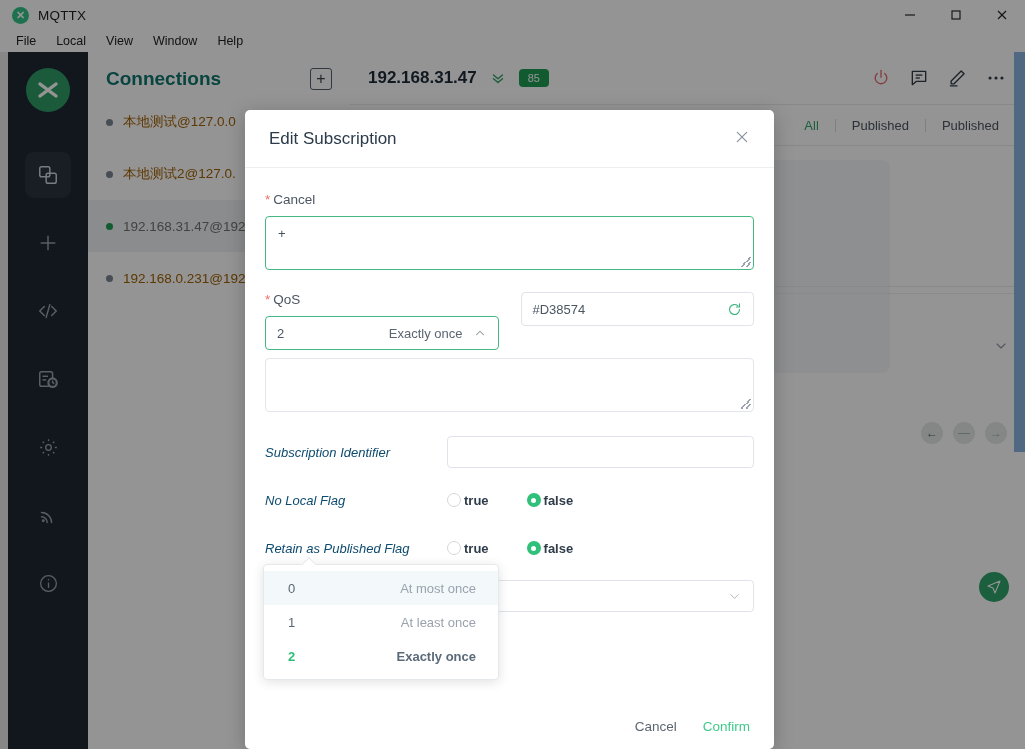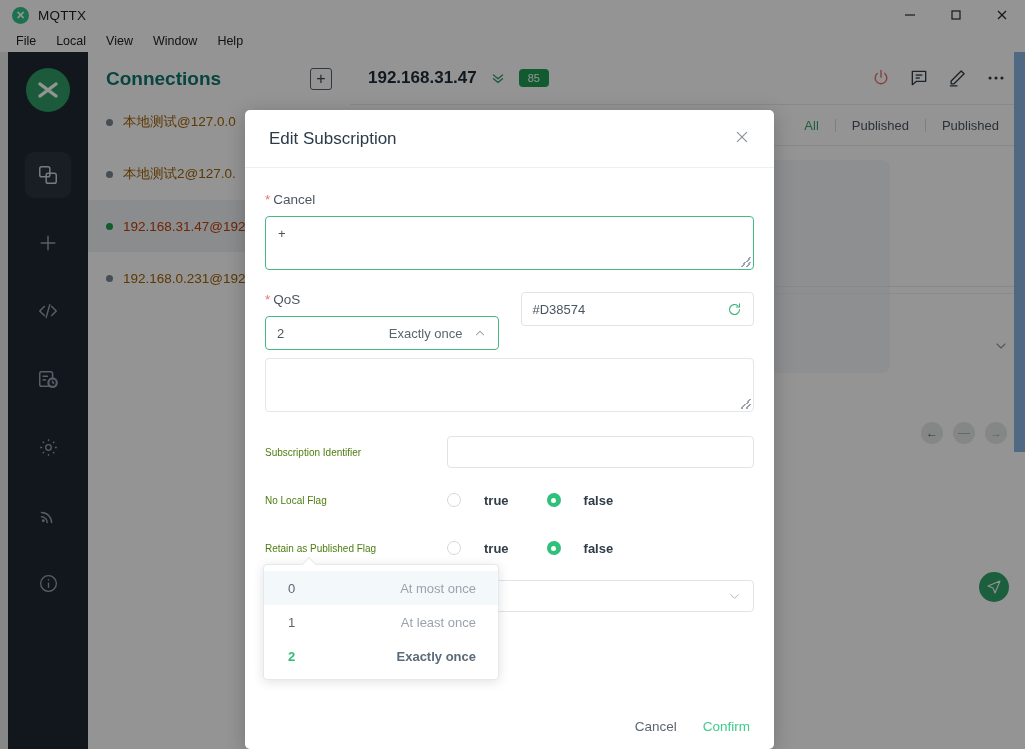--- a/index.html
+++ b/index.html
@@ -74,21 +74,21 @@
   .conns-title { font-size: 19px; font-weight: bold; color: #0f766e; }
   .conns-add {
     width: 22px; height: 22px; border: 1px solid #555f6b; border-radius: 3px;
     display: flex; align-items: center; justify-content: center;
     color: #3a444f; font-size: 16px; line-height: 1;
   }
   .conn-row {
     height: 52px; display: flex; align-items: center; padding-left: 18px;
     font-size: 13.5px; color: #a16207; white-space: nowrap; overflow: hidden;
   }
-  .conn-row.sel { background: #eef2f5; color: #c2410c; }
+  .conn-row.sel { background: #eef2f5; color: #737373; }
   .dot { width: 7px; height: 7px; border-radius: 50%; background: #7a8692; margin-right: 10px; flex: none; }
   .conn-row.sel .dot { background: #1f9d55; }
 
   
   .main {
     position: absolute; left: 350px; top: 0; right: 0; height: 697px;
     background: #ffffff;
   }
   .main-head {
     height: 52px; display: flex; align-items: center; padding: 0 12px 0 18px; justify-content: space-between;
@@ -234,26 +234,26 @@
   .dd-item.hover { background: #f3f8fb; }
   .dd-item.sel { color: #2fbd77; font-weight: bold; }
   .dd-item.sel .dsc { color: #5b6a79; font-weight: bold; }
 
   .hidden-ta {
     height: 54px; border: 1px solid #e3e6ea; border-radius: 4px;
     position: relative; margin-top: 8px; margin-bottom: 16px;
   }
 
   .frow { display: flex; align-items: center; height: 48px; }
-  .frow .flbl { width: 182px; font-size: 10px; color: #4d7c0f; }
+  .frow .flbl { width: 182px; font-size: 13px; color: #0c4a6e; font-style: italic; }
   .frow .fin {
     flex: 1; height: 32px; border: 1px solid #e0e3e7; border-radius: 4px;
   }
   .radios { display: flex; align-items: center; gap: 38px; }
-  .radio { display: flex; align-items: center; gap: 23px; font-size: 13px; color: #2f3c49; font-weight: bold; }
+  .radio { display: flex; align-items: center; gap: 3px; font-size: 13px; color: #2f3c49; font-weight: bold; }
   .rc { width: 14px; height: 14px; border-radius: 50%; border: 1px solid #d3d8dd; background: #fff; }
   .rc.on { border: none; background: #2fc07a; display: flex; align-items: center; justify-content: center; }
   .rc.on i { width: 5px; height: 5px; border-radius: 50%; background: #fff; display: block; }
   .selsm {
     flex: 1; height: 32px; border: 1px solid #e0e3e7; border-radius: 4px;
     display: flex; align-items: center; padding: 0 11px; font-size: 13px; color: #4b5661;
   }
   .selsm .caret { margin-left: auto; color: #b0b7be; display: flex; }
   .modal-foot {
     position: absolute; left: 0; bottom: 0; width: 100%; height: 46px;

